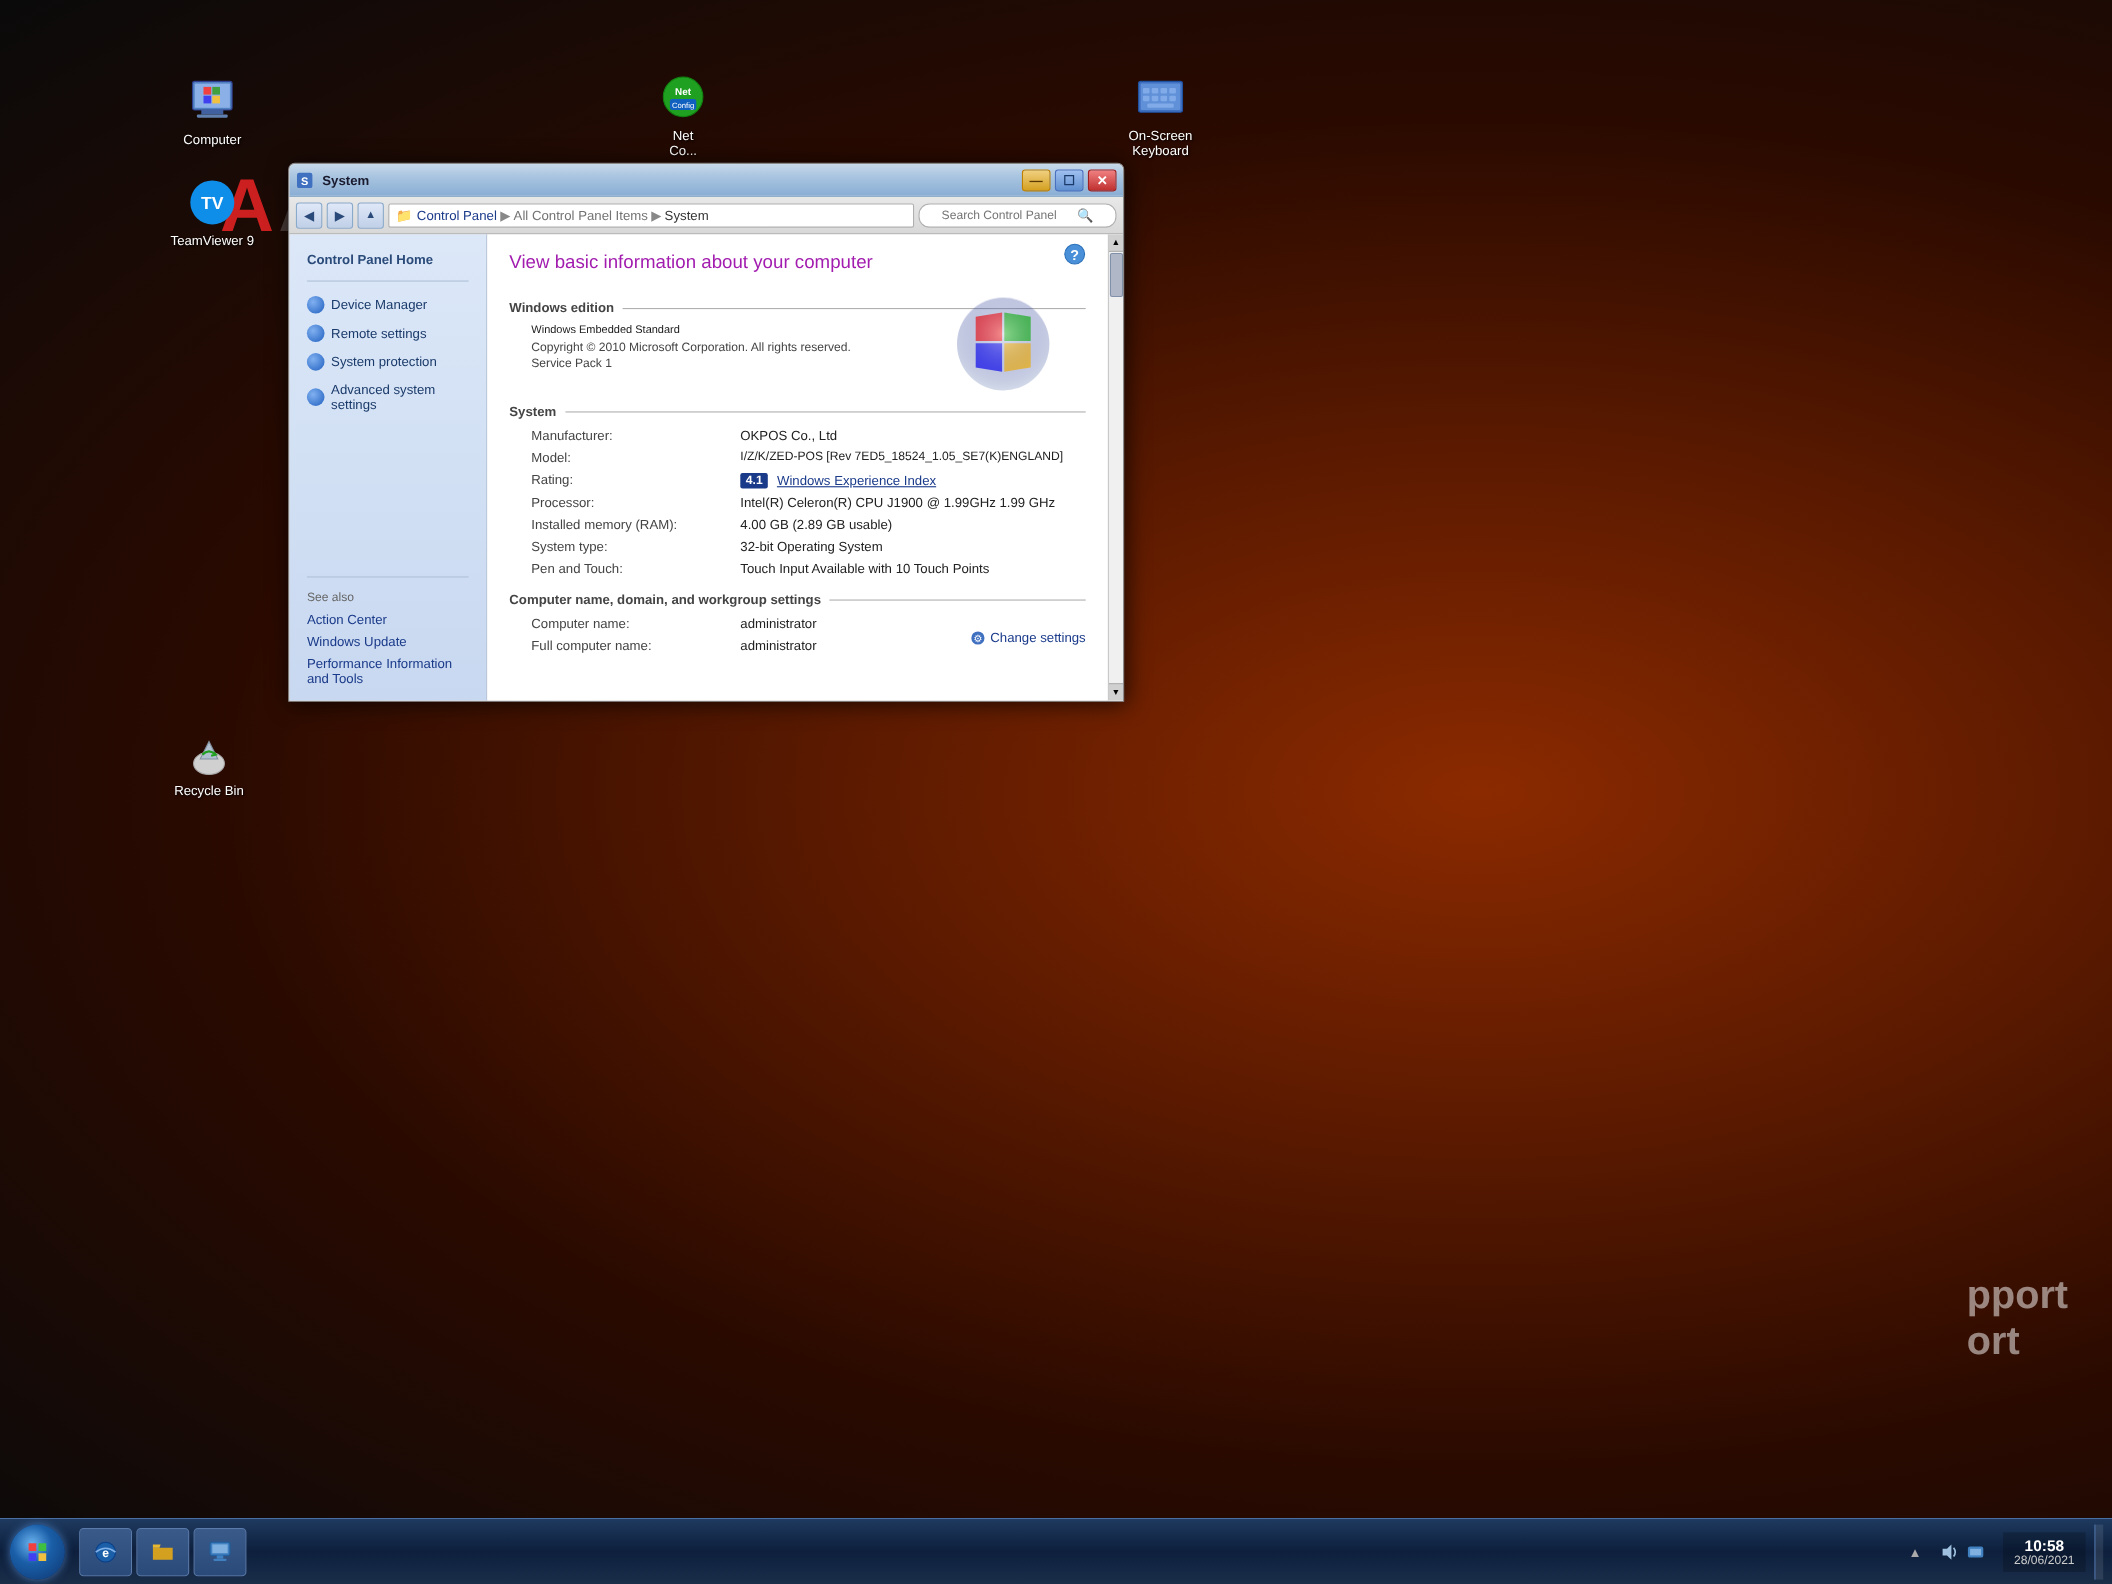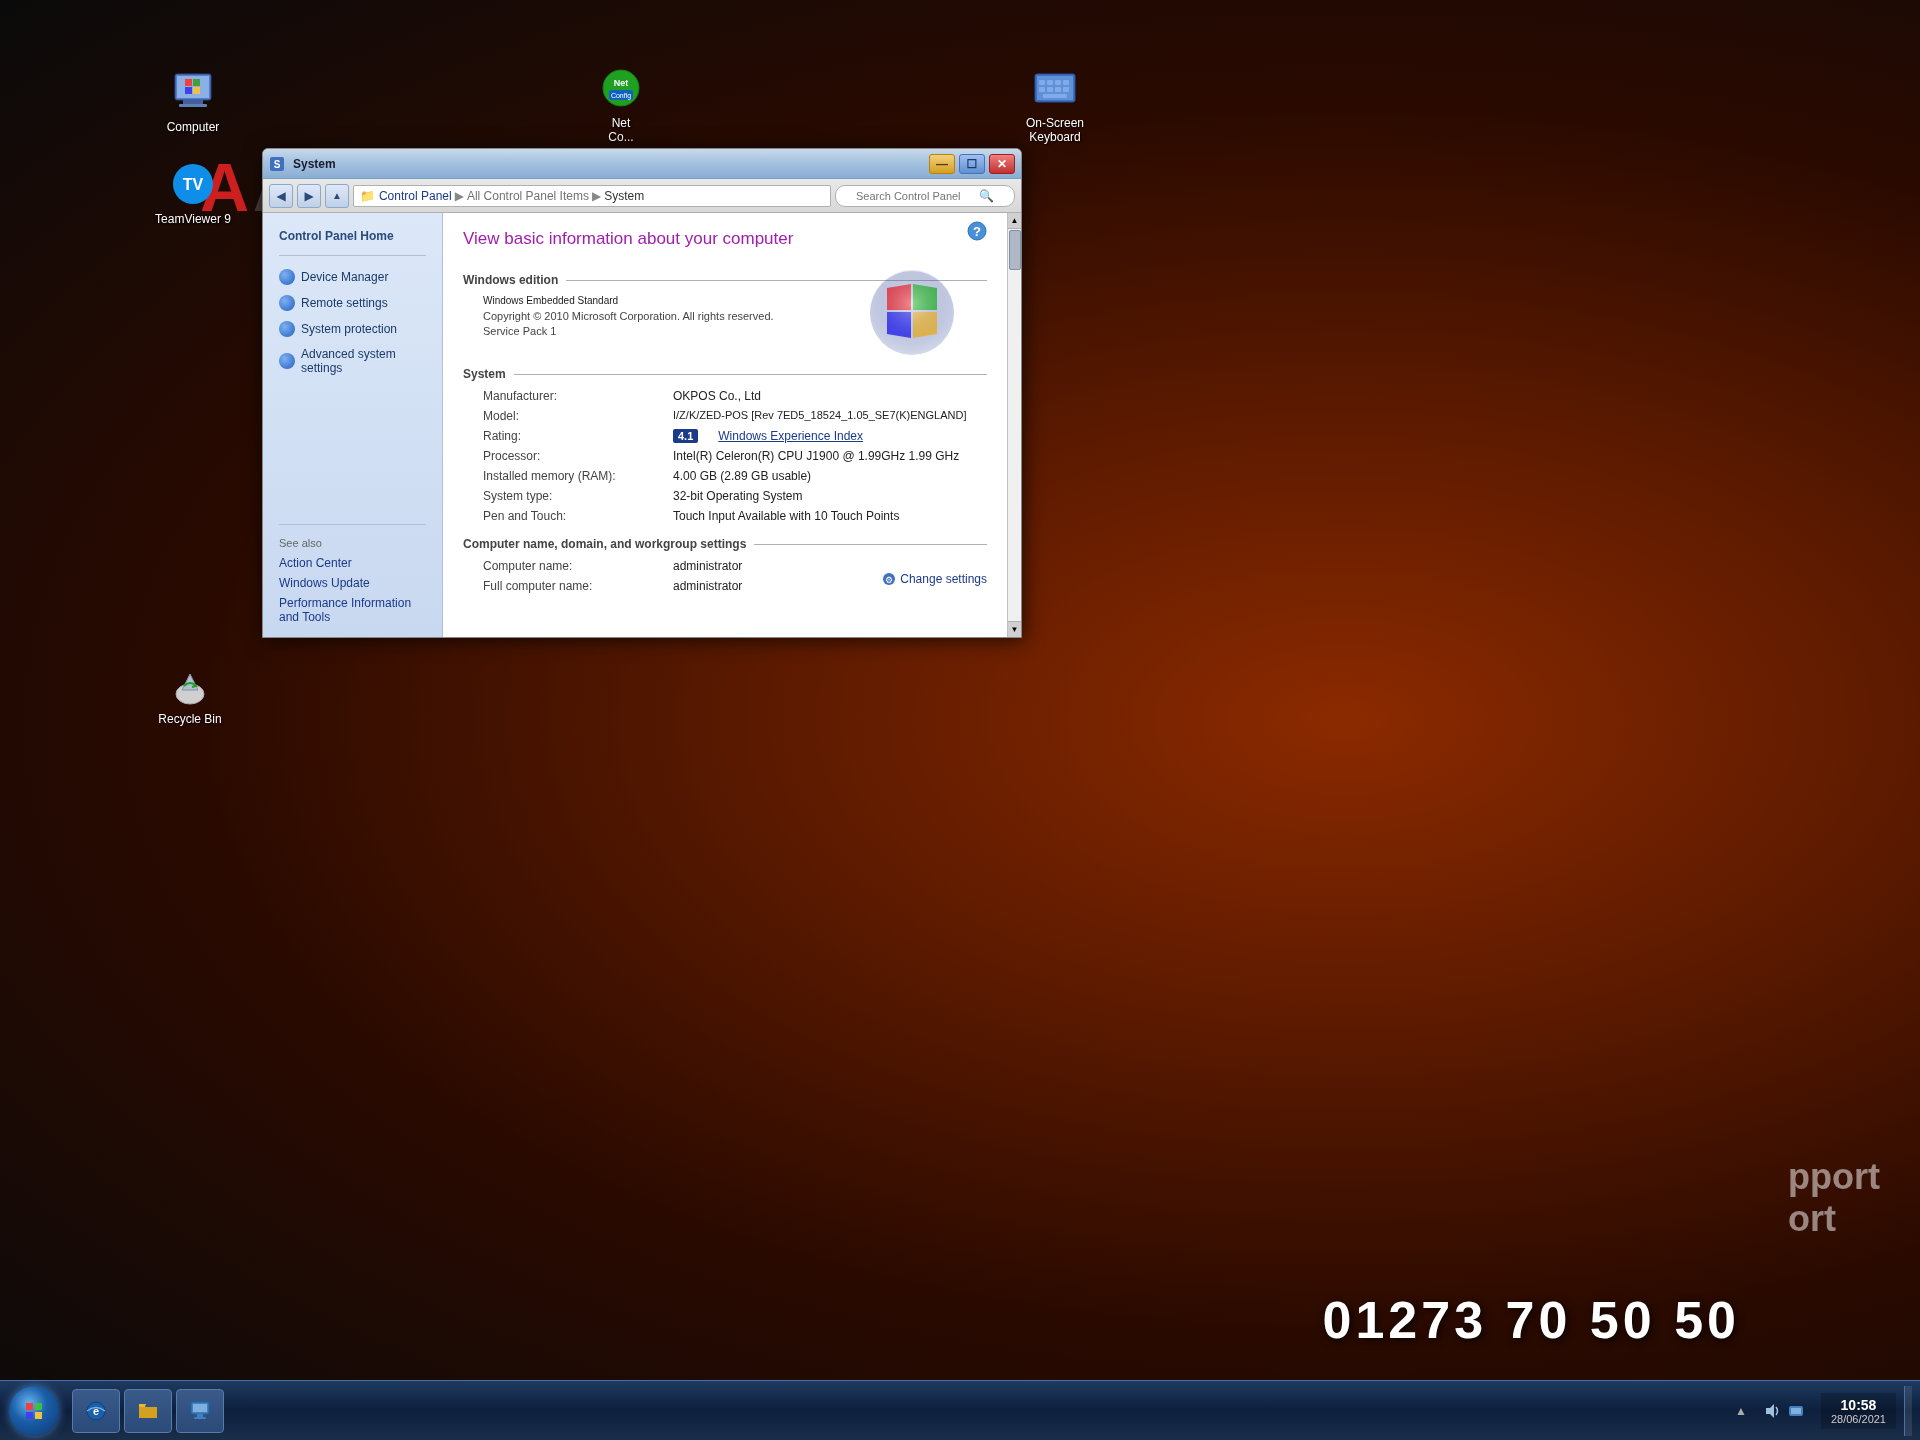--- a/index.html
+++ b/index.html
@@ -310,21 +310,21 @@
       gap: 6px 10px;
       font-size: 12px;
     }
     .info-label { color: #444; }
     .info-value { color: #222; }
 
     
     .wei-link {
       display: inline-flex;
       align-items: center;
-      gap: 20px;
+      gap: 8px;
       color: #1a3a8a;
       text-decoration: underline;
       cursor: pointer;
       font-size: 12px;
     }
     .wei-badge {
       background: #1a3a8a;
       color: white;
       font-size: 11px;
       font-weight: bold;
@@ -475,21 +475,20 @@
       <svg width="44" height="44" viewBox="0 0 44 44">
         <ellipse cx="22" cy="32" rx="14" ry="10" fill="#d0d0d0" stroke="#aaaaaa" stroke-width="1"></ellipse>
         <path d="M14 28 L22 12 L30 28 Z" fill="#b0c0d0" stroke="#8090a0" stroke-width="1"></path>
         <path d="M16 24 Q22 18 28 24" fill="none" stroke="#20a020" stroke-width="2"></path>
         <path d="M26 22 L28 24 L24 25" fill="none" stroke="#20a020" stroke-width="2"></path>
       </svg>
     </div>
     <span class="icon-label">Recycle Bin</span>
   </div>
 
-  <div class="phone-overlay">01273  70 50 50</div>
 
   <div class="support-overlay">
     <div>pport</div>
     <div>ort</div>
   </div>
 
   <div class="win7-window">
 
     <div class="window-titlebar">
       <div style="width:16px; height:16px; flex-shrink:0;">

